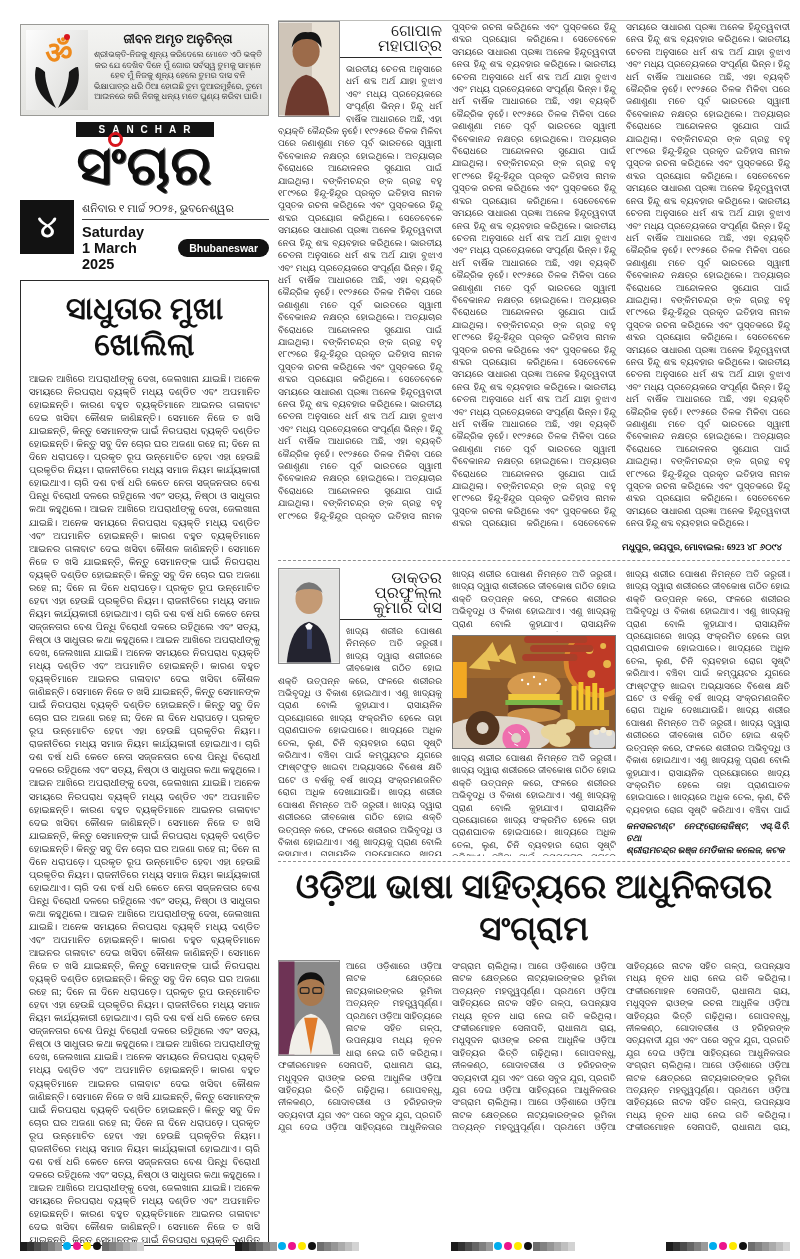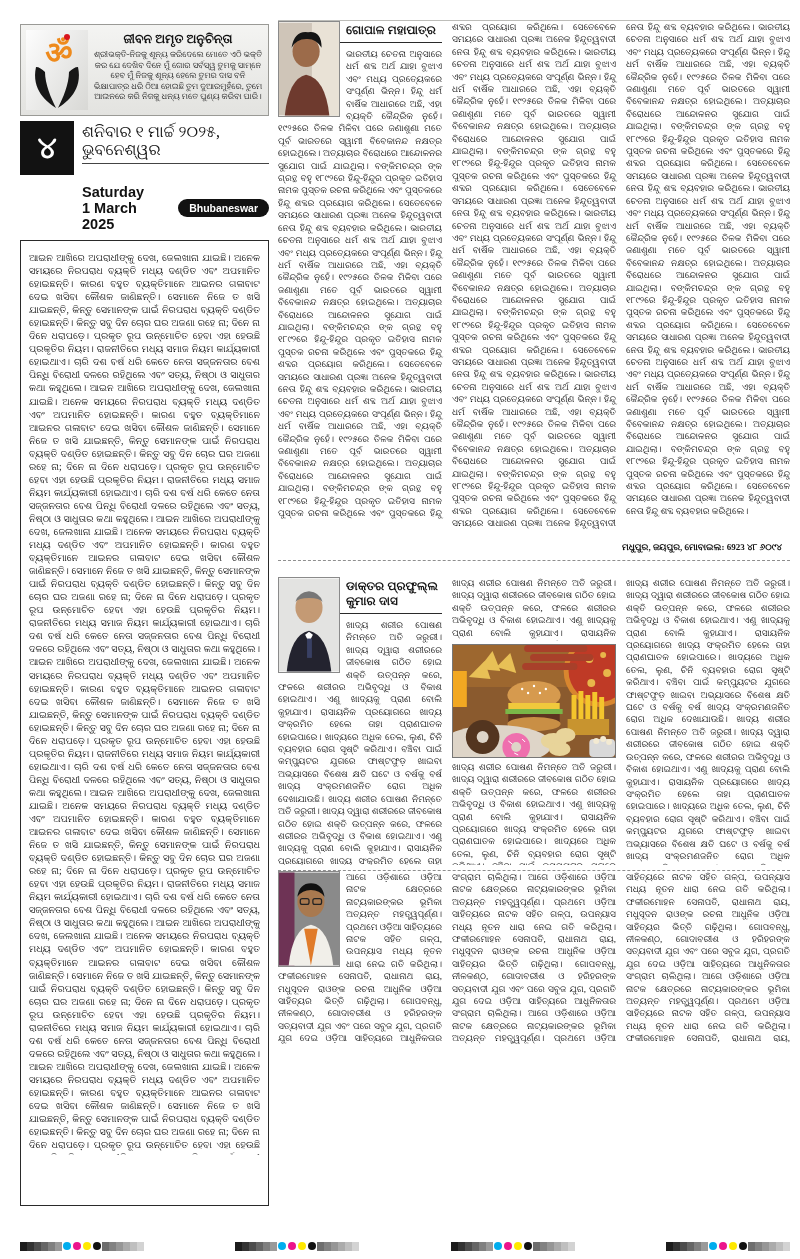--- a/index.html
+++ b/index.html
@@ -14,43 +14,43 @@
   .tagline{flex:1;text-align:center;padding-top:2px}
   .tagline-title{font-weight:bold;font-size:12.5px;margin-bottom:3px}
   .tagline-quote{font-size:8.3px;line-height:10.6px;color:#222}
   .logo-block{text-align:center;margin-top:3px;position:relative}
   .logo-en{display:inline-block;background:#141414;color:#fff;font-family:"Liberation Sans",sans-serif;font-size:10px;font-weight:bold;letter-spacing:7px;padding:2px 16px 2px 23px}
   .logo-odia{font-size:54px;line-height:58px;font-weight:800;letter-spacing:1px;color:#0d0d0d;text-shadow:1px 1px 0 #555}
   .red-ring{position:absolute;width:15px;height:15px;border:3px solid #d8141c;border-radius:50%;left:88px;top:13px}
   .dateline{display:flex;gap:8px;margin-top:5px;align-items:stretch}
   .pageno{width:54px;height:54px;background:#121212;color:#fff;display:flex;align-items:center;justify-content:center;font-size:30px;font-weight:bold;flex:none}
   .dates{flex:1;padding-top:2px}
-  .date-odia{font-size:16px;border-bottom:1px solid #444;padding-bottom:4px;margin-bottom:20px}
+  .date-odia{font-size:11px;border-bottom:1px solid #444;padding-bottom:4px;margin-bottom:4px}
   .date-row{display:flex;align-items:center;gap:24px}
   .date-en{font-family:"Liberation Sans",sans-serif;font-weight:bold;font-size:14.5px}
   .city-badge{background:#121212;color:#fff;font-family:"Liberation Sans",sans-serif;font-weight:bold;font-size:10.5px;border-radius:11px;padding:3px 11px}
   .editorial-box{margin-top:8px;border:1px solid #2a2a2a;padding:10px 8px;height:966px;overflow:hidden;background:#fff}
   .editorial-headline{font-size:31px;line-height:36px;font-weight:800;text-align:center;margin-bottom:9px}
   .editorial-body{font-size:9.6px;line-height:13.05px;text-align:justify;overflow:hidden;height:904px}
 
   
   .right-col{position:absolute;left:278px;top:20px;width:512px;border-top:1px solid #bdbdb9}
   .art{position:relative}
   .art-headline{text-align:center;font-weight:800}
   .h-big{font-size:43px;line-height:50px;padding:8px 0 12px}
   .h-mid{font-size:34px;line-height:42px;padding:4px 0 10px}
   .cols3{column-count:3;column-gap:10px;font-size:9px;line-height:12.4px;text-align:justify;overflow:hidden}
   .cols1-h{height:534px}
   .cols3-h{height:182px}
   .photo{width:62px;height:96px;border:1px solid #8a8a8a;float:left;margin:0 6px 3px 0;overflow:hidden}
   .photo svg{display:block;width:100%;height:100%}
-  .byline{font-family:"Liberation Sans",sans-serif;font-weight:bold;font-size:12px;line-height:15px;padding:2px 0 4px;border-bottom:1.5px solid #2a2a2a;margin-bottom:5px;text-align:left}
+  .byline{font-family:"Liberation Sans",sans-serif;font-weight:normal;font-size:16px;line-height:15px;padding:2px 0 4px;border-bottom:1.5px solid #2a2a2a;margin-bottom:5px;text-align:right}
   .sig-abs{position:absolute;right:0;bottom:2px;width:172px;background:#fff;font-weight:bold;font-size:9px;line-height:12px;padding-left:4px}
   .divider{border-top:1px dashed #8f8f8f;margin:5px 0 0}
-  .flexrow{display:flex;gap:10px;height:288px;margin-top:16px}
+  .flexrow{display:flex;gap:10px;height:288px;margin-top:7px}
   .fcol{width:164px;flex:none;font-size:9px;line-height:12.4px;text-align:justify;overflow:hidden;display:flex;flex-direction:column}
   .fill{flex:1;overflow:hidden}
   .seg-top{height:64px;overflow:hidden;flex:none}
   .food-img{height:114px;flex:none;border:1px solid #777;margin:3px 0}
   .food-img svg{display:block;width:100%;height:100%}
   .sig-food{flex:none;font-weight:bold;font-style:italic;font-size:9px;line-height:12px;padding-top:2px}
 
   
   .colorbar{position:absolute;left:20px;top:1241px;width:770px;display:flex;justify-content:space-between}
   .cb-group{display:flex;align-items:center;height:10px}
@@ -72,33 +72,39 @@
           <path d="M10,37 C5,60 21,72 30,78 C25,68 19,54 19,42 C16,39 13,37 10,37 Z" fill="#171717"></path>
           <path d="M52,37 C57,60 41,72 32,78 C37,68 43,54 43,42 C46,39 49,37 52,37 Z" fill="#171717"></path>
         </svg>
       </div>
       <div class="tagline">
         <div class="tagline-title">ଜୀବନ ଅମୃତ ଅନୁଚିନ୍ତା</div>
         <div class="tagline-quote">ଶ୍ରୀଭକ୍ତି-ନିଜକୁ ଶୂନ୍ୟ କରିଦେଲେ ମୋତେ ଏଠି ଭକ୍ତି କର ଯେ ଦେଖିବ ଦିନେ ମୁଁ ଗୋର ସର୍ବସ୍ୱ ତୁମକୁ ସାମ୍ନେ ହେବ ମୁଁ ନିଜକୁ ଶୂନ୍ୟ ହେଲେ ତୁମର ଦାସ ବନି ଭିକ୍ଷାପାତ୍ର ଧରି ଠିଆ ହୋଇଛି ତୁମ ଦୁଆରମୁହଁରେ, ତୁମେ ଆଇନରେ କରି ନିଜକୁ ଧନ୍ୟ ମତେ ପୁଣ୍ୟ କରିବା ପାରି।</div>
       </div>
     </div>
 
+    <div class="logo-block">
+      <div><span class="logo-en">SANCHAR</span></div>
+      <div class="logo-odia">ସଂଚାର</div>
+      <div class="red-ring"></div>
+    </div>
 
     <div class="dateline">
       <div class="pageno">୪</div>
       <div class="dates">
         <div class="date-odia">ଶନିବାର ୧ ମାର୍ଚ୍ଚ ୨୦୨୫, ଭୁବନେଶ୍ୱର</div>
         <div class="date-row">
           <span class="date-en">Saturday 1 March 2025</span>
           <span class="city-badge">Bhubaneswar</span>
         </div>
       </div>
     </div>
 
     <div class="editorial-box">
+      <div class="editorial-headline">ସାଧୁତାର ମୁଖା ଖୋଲିଲା</div>
       <div class="editorial-body">ଆଇନ ଆଖିରେ ଅପରାଧୀଙ୍କୁ ଦେଖ, ଜେଲଖାନା ଯାଇଛି। ଅନେକ ସମୟରେ ନିରପରାଧ ବ୍ୟକ୍ତି ମଧ୍ୟ ଦଣ୍ଡିତ ଏବଂ ଅପମାନିତ ହୋଇଛନ୍ତି। କାରଣ ବହୁତ ବ୍ୟକ୍ତିମାନେ ଆଇନର ଗଳାବାଟ ଦେଇ ଖସିବା କୌଶଳ ଜାଣିଛନ୍ତି। ସେମାନେ ନିଜେ ତ ଖସି ଯାଇଛନ୍ତି, କିନ୍ତୁ ସେମାନଙ୍କ ପାଇଁ ନିରପରାଧ ବ୍ୟକ୍ତି ଦଣ୍ଡିତ ହୋଇଛନ୍ତି। କିନ୍ତୁ ସବୁ ଦିନ ଚୋର ଘର ଅଜଣା ରହେ ନା; ଦିନେ ନା ଦିନେ ଧରାପଡ଼େ। ପ୍ରକୃତ ରୂପ ଉନ୍ମୋଚିତ ହେବା ଏହା ହେଉଛି ପ୍ରକୃତିର ନିୟମ। ରାଜନୀତିରେ ମଧ୍ୟ ସମାଜ ନିୟମ କାର୍ଯ୍ୟକାରୀ ହୋଇଥାଏ। ଚାରି ଦଶ ବର୍ଷ ଧରି କେତେ ନେତା ସଜ୍ଜନତାର ବେଶ ପିନ୍ଧି ବିରୋଧୀ ଦଳରେ ରହିଥିଲେ ଏବଂ ସତ୍ୟ, ନିଷ୍ଠା ଓ ସାଧୁତାର କଥା କହୁଥିଲେ। ଆଇନ ଆଖିରେ ଅପରାଧୀଙ୍କୁ ଦେଖ, ଜେଲଖାନା ଯାଇଛି। ଅନେକ ସମୟରେ ନିରପରାଧ ବ୍ୟକ୍ତି ମଧ୍ୟ ଦଣ୍ଡିତ ଏବଂ ଅପମାନିତ ହୋଇଛନ୍ତି। କାରଣ ବହୁତ ବ୍ୟକ୍ତିମାନେ ଆଇନର ଗଳାବାଟ ଦେଇ ଖସିବା କୌଶଳ ଜାଣିଛନ୍ତି। ସେମାନେ ନିଜେ ତ ଖସି ଯାଇଛନ୍ତି, କିନ୍ତୁ ସେମାନଙ୍କ ପାଇଁ ନିରପରାଧ ବ୍ୟକ୍ତି ଦଣ୍ଡିତ ହୋଇଛନ୍ତି। କିନ୍ତୁ ସବୁ ଦିନ ଚୋର ଘର ଅଜଣା ରହେ ନା; ଦିନେ ନା ଦିନେ ଧରାପଡ଼େ। ପ୍ରକୃତ ରୂପ ଉନ୍ମୋଚିତ ହେବା ଏହା ହେଉଛି ପ୍ରକୃତିର ନିୟମ। ରାଜନୀତିରେ ମଧ୍ୟ ସମାଜ ନିୟମ କାର୍ଯ୍ୟକାରୀ ହୋଇଥାଏ। ଚାରି ଦଶ ବର୍ଷ ଧରି କେତେ ନେତା ସଜ୍ଜନତାର ବେଶ ପିନ୍ଧି ବିରୋଧୀ ଦଳରେ ରହିଥିଲେ ଏବଂ ସତ୍ୟ, ନିଷ୍ଠା ଓ ସାଧୁତାର କଥା କହୁଥିଲେ। ଆଇନ ଆଖିରେ ଅପରାଧୀଙ୍କୁ ଦେଖ, ଜେଲଖାନା ଯାଇଛି। ଅନେକ ସମୟରେ ନିରପରାଧ ବ୍ୟକ୍ତି ମଧ୍ୟ ଦଣ୍ଡିତ ଏବଂ ଅପମାନିତ ହୋଇଛନ୍ତି। କାରଣ ବହୁତ ବ୍ୟକ୍ତିମାନେ ଆଇନର ଗଳାବାଟ ଦେଇ ଖସିବା କୌଶଳ ଜାଣିଛନ୍ତି। ସେମାନେ ନିଜେ ତ ଖସି ଯାଇଛନ୍ତି, କିନ୍ତୁ ସେମାନଙ୍କ ପାଇଁ ନିରପରାଧ ବ୍ୟକ୍ତି ଦଣ୍ଡିତ ହୋଇଛନ୍ତି। କିନ୍ତୁ ସବୁ ଦିନ ଚୋର ଘର ଅଜଣା ରହେ ନା; ଦିନେ ନା ଦିନେ ଧରାପଡ଼େ। ପ୍ରକୃତ ରୂପ ଉନ୍ମୋଚିତ ହେବା ଏହା ହେଉଛି ପ୍ରକୃତିର ନିୟମ। ରାଜନୀତିରେ ମଧ୍ୟ ସମାଜ ନିୟମ କାର୍ଯ୍ୟକାରୀ ହୋଇଥାଏ। ଚାରି ଦଶ ବର୍ଷ ଧରି କେତେ ନେତା ସଜ୍ଜନତାର ବେଶ ପିନ୍ଧି ବିରୋଧୀ ଦଳରେ ରହିଥିଲେ ଏବଂ ସତ୍ୟ, ନିଷ୍ଠା ଓ ସାଧୁତାର କଥା କହୁଥିଲେ। ଆଇନ ଆଖିରେ ଅପରାଧୀଙ୍କୁ ଦେଖ, ଜେଲଖାନା ଯାଇଛି। ଅନେକ ସମୟରେ ନିରପରାଧ ବ୍ୟକ୍ତି ମଧ୍ୟ ଦଣ୍ଡିତ ଏବଂ ଅପମାନିତ ହୋଇଛନ୍ତି। କାରଣ ବହୁତ ବ୍ୟକ୍ତିମାନେ ଆଇନର ଗଳାବାଟ ଦେଇ ଖସିବା କୌଶଳ ଜାଣିଛନ୍ତି। ସେମାନେ ନିଜେ ତ ଖସି ଯାଇଛନ୍ତି, କିନ୍ତୁ ସେମାନଙ୍କ ପାଇଁ ନିରପରାଧ ବ୍ୟକ୍ତି ଦଣ୍ଡିତ ହୋଇଛନ୍ତି। କିନ୍ତୁ ସବୁ ଦିନ ଚୋର ଘର ଅଜଣା ରହେ ନା; ଦିନେ ନା ଦିନେ ଧରାପଡ଼େ। ପ୍ରକୃତ ରୂପ ଉନ୍ମୋଚିତ ହେବା ଏହା ହେଉଛି ପ୍ରକୃତିର ନିୟମ। ରାଜନୀତିରେ ମଧ୍ୟ ସମାଜ ନିୟମ କାର୍ଯ୍ୟକାରୀ ହୋଇଥାଏ। ଚାରି ଦଶ ବର୍ଷ ଧରି କେତେ ନେତା ସଜ୍ଜନତାର ବେଶ ପିନ୍ଧି ବିରୋଧୀ ଦଳରେ ରହିଥିଲେ ଏବଂ ସତ୍ୟ, ନିଷ୍ଠା ଓ ସାଧୁତାର କଥା କହୁଥିଲେ। ଆଇନ ଆଖିରେ ଅପରାଧୀଙ୍କୁ ଦେଖ, ଜେଲଖାନା ଯାଇଛି। ଅନେକ ସମୟରେ ନିରପରାଧ ବ୍ୟକ୍ତି ମଧ୍ୟ ଦଣ୍ଡିତ ଏବଂ ଅପମାନିତ ହୋଇଛନ୍ତି। କାରଣ ବହୁତ ବ୍ୟକ୍ତିମାନେ ଆଇନର ଗଳାବାଟ ଦେଇ ଖସିବା କୌଶଳ ଜାଣିଛନ୍ତି। ସେମାନେ ନିଜେ ତ ଖସି ଯାଇଛନ୍ତି, କିନ୍ତୁ ସେମାନଙ୍କ ପାଇଁ ନିରପରାଧ ବ୍ୟକ୍ତି ଦଣ୍ଡିତ ହୋଇଛନ୍ତି। କିନ୍ତୁ ସବୁ ଦିନ ଚୋର ଘର ଅଜଣା ରହେ ନା; ଦିନେ ନା ଦିନେ ଧରାପଡ଼େ। ପ୍ରକୃତ ରୂପ ଉନ୍ମୋଚିତ ହେବା ଏହା ହେଉଛି ପ୍ରକୃତିର ନିୟମ। ରାଜନୀତିରେ ମଧ୍ୟ ସମାଜ ନିୟମ କାର୍ଯ୍ୟକାରୀ ହୋଇଥାଏ। ଚାରି ଦଶ ବର୍ଷ ଧରି କେତେ ନେତା ସଜ୍ଜନତାର ବେଶ ପିନ୍ଧି ବିରୋଧୀ ଦଳରେ ରହିଥିଲେ ଏବଂ ସତ୍ୟ, ନିଷ୍ଠା ଓ ସାଧୁତାର କଥା କହୁଥିଲେ। ଆଇନ ଆଖିରେ ଅପରାଧୀଙ୍କୁ ଦେଖ, ଜେଲଖାନା ଯାଇଛି। ଅନେକ ସମୟରେ ନିରପରାଧ ବ୍ୟକ୍ତି ମଧ୍ୟ ଦଣ୍ଡିତ ଏବଂ ଅପମାନିତ ହୋଇଛନ୍ତି। କାରଣ ବହୁତ ବ୍ୟକ୍ତିମାନେ ଆଇନର ଗଳାବାଟ ଦେଇ ଖସିବା କୌଶଳ ଜାଣିଛନ୍ତି। ସେମାନେ ନିଜେ ତ ଖସି ଯାଇଛନ୍ତି, କିନ୍ତୁ ସେମାନଙ୍କ ପାଇଁ ନିରପରାଧ ବ୍ୟକ୍ତି ଦଣ୍ଡିତ ହୋଇଛନ୍ତି। କିନ୍ତୁ ସବୁ ଦିନ ଚୋର ଘର ଅଜଣା ରହେ ନା; ଦିନେ ନା ଦିନେ ଧରାପଡ଼େ। ପ୍ରକୃତ ରୂପ ଉନ୍ମୋଚିତ ହେବା ଏହା ହେଉଛି ପ୍ରକୃତିର ନିୟମ। ରାଜନୀତିରେ ମଧ୍ୟ ସମାଜ ନିୟମ କାର୍ଯ୍ୟକାରୀ ହୋଇଥାଏ। ଚାରି ଦଶ ବର୍ଷ ଧରି କେତେ ନେତା ସଜ୍ଜନତାର ବେଶ ପିନ୍ଧି ବିରୋଧୀ ଦଳରେ ରହିଥିଲେ ଏବଂ ସତ୍ୟ, ନିଷ୍ଠା ଓ ସାଧୁତାର କଥା କହୁଥିଲେ। ଆଇନ ଆଖିରେ ଅପରାଧୀଙ୍କୁ ଦେଖ, ଜେଲଖାନା ଯାଇଛି। ଅନେକ ସମୟରେ ନିରପରାଧ ବ୍ୟକ୍ତି ମଧ୍ୟ ଦଣ୍ଡିତ ଏବଂ ଅପମାନିତ ହୋଇଛନ୍ତି। କାରଣ ବହୁତ ବ୍ୟକ୍ତିମାନେ ଆଇନର ଗଳାବାଟ ଦେଇ ଖସିବା କୌଶଳ ଜାଣିଛନ୍ତି। ସେମାନେ ନିଜେ ତ ଖସି ଯାଇଛନ୍ତି, କିନ୍ତୁ ସେମାନଙ୍କ ପାଇଁ ନିରପରାଧ ବ୍ୟକ୍ତି ଦଣ୍ଡିତ ହୋଇଛନ୍ତି। କିନ୍ତୁ ସବୁ ଦିନ ଚୋର ଘର ଅଜଣା ରହେ ନା; ଦିନେ ନା ଦିନେ ଧରାପଡ଼େ। ପ୍ରକୃତ ରୂପ ଉନ୍ମୋଚିତ ହେବା ଏହା ହେଉଛି ପ୍ରକୃତିର ନିୟମ। ରାଜନୀତିରେ ମଧ୍ୟ ସମାଜ ନିୟମ କାର୍ଯ୍ୟକାରୀ ହୋଇଥାଏ। ଚାରି ଦଶ ବର୍ଷ ଧରି କେତେ ନେତା ସଜ୍ଜନତାର ବେଶ ପିନ୍ଧି ବିରୋଧୀ ଦଳରେ ରହିଥିଲେ ଏବଂ ସତ୍ୟ, ନିଷ୍ଠା ଓ ସାଧୁତାର କଥା କହୁଥିଲେ। ଆଇନ ଆଖିରେ ଅପରାଧୀଙ୍କୁ ଦେଖ, ଜେଲଖାନା ଯାଇଛି। ଅନେକ ସମୟରେ ନିରପରାଧ ବ୍ୟକ୍ତି ମଧ୍ୟ ଦଣ୍ଡିତ ଏବଂ ଅପମାନିତ ହୋଇଛନ୍ତି। କାରଣ ବହୁତ ବ୍ୟକ୍ତିମାନେ ଆଇନର ଗଳାବାଟ ଦେଇ ଖସିବା କୌଶଳ ଜାଣିଛନ୍ତି। ସେମାନେ ନିଜେ ତ ଖସି ଯାଇଛନ୍ତି, କିନ୍ତୁ ସେମାନଙ୍କ ପାଇଁ ନିରପରାଧ ବ୍ୟକ୍ତି ଦଣ୍ଡିତ ହୋଇଛନ୍ତି। କିନ୍ତୁ ସବୁ ଦିନ ଚୋର ଘର ଅଜଣା ରହେ ନା; ଦିନେ ନା ଦିନେ ଧରାପଡ଼େ। ପ୍ରକୃତ ରୂପ ଉନ୍ମୋଚିତ ହେବା ଏହା ହେଉଛି ପ୍ରକୃତିର ନିୟମ। ରାଜନୀତିରେ ମଧ୍ୟ ସମାଜ ନିୟମ କାର୍ଯ୍ୟକାରୀ ହୋଇଥାଏ। ଚାରି ଦଶ ବର୍ଷ ଧରି କେତେ ନେତା ସଜ୍ଜନତାର ବେଶ ପିନ୍ଧି ବିରୋଧୀ ଦଳରେ ରହିଥିଲେ ଏବଂ ସତ୍ୟ, ନିଷ୍ଠା ଓ ସାଧୁତାର କଥା କହୁଥିଲେ।</div>
     </div>
   </div>
 
   <div class="right-col">
 
     <div class="art">
       <div class="cols3 cols1-h">
         <div class="photo">
           <svg viewBox="0 0 62 96">
@@ -200,27 +206,32 @@
                   <circle cx="145" cy="96" r="3"></circle>
                   <circle cx="152" cy="94" r="3"></circle>
                   <circle cx="158" cy="97" r="3"></circle>
                 </g>
             </svg>
           </div>
           <div class="fill">ଖାଦ୍ୟ ଶରୀର ପୋଷଣ ନିମନ୍ତେ ଅତି ଜରୁରୀ। ଖାଦ୍ୟ ଦ୍ୱାରା ଶରୀରରେ ଜୀବକୋଷ ଗଠିତ ହୋଇ ଶକ୍ତି ଉତ୍ପନ୍ନ କରେ, ଫଳରେ ଶରୀରର ଅଭିବୃଦ୍ଧି ଓ ବିକାଶ ହୋଇଥାଏ। ଏଣୁ ଖାଦ୍ୟକୁ ପ୍ରାଣ ବୋଲି କୁହାଯାଏ। ରାସାୟନିକ ପ୍ରୟୋଗରେ ଖାଦ୍ୟ ସଂକ୍ରମିତ ହେଲେ ତାହା ପ୍ରାଣଘାତକ ହୋଇପାରେ। ଖାଦ୍ୟରେ ଅଧିକ ତେଲ, ଲୁଣ, ଚିନି ବ୍ୟବହାର ରୋଗ ସୃଷ୍ଟି କରିଥାଏ। ବଞ୍ଚିବା ପାଇଁ କମ୍ପ୍ୟୁଟର ଯୁଗରେ ଫାଷ୍ଟଫୁଡ଼ ଖାଇବା ଅଭ୍ୟାସରେ ବିଶେଷ କ୍ଷତି ଘଟେ ଓ ବର୍ଷକୁ ବର୍ଷ ଖାଦ୍ୟ ସଂକ୍ରମଣଜନିତ ରୋଗ ଅଧିକ ଦେଖାଯାଉଛି। ଖାଦ୍ୟ ଶରୀର ପୋଷଣ ନିମନ୍ତେ ଅତି ଜରୁରୀ। ଖାଦ୍ୟ ଦ୍ୱାରା ଶରୀରରେ ଜୀବକୋଷ ଗଠିତ ହୋଇ ଶକ୍ତି ଉତ୍ପନ୍ନ କରେ, ଫଳରେ ଶରୀରର ଅଭିବୃଦ୍ଧି ଓ ବିକାଶ ହୋଇଥାଏ। ଏଣୁ ଖାଦ୍ୟକୁ ପ୍ରାଣ ବୋଲି କୁହାଯାଏ। ରାସାୟନିକ ପ୍ରୟୋଗରେ ଖାଦ୍ୟ ସଂକ୍ରମିତ ହେଲେ ତାହା ପ୍ରାଣଘାତକ ହୋଇପାରେ। ଖାଦ୍ୟରେ ଅଧିକ ତେଲ, ଲୁଣ, ଚିନି ବ୍ୟବହାର ରୋଗ ସୃଷ୍ଟି କରିଥାଏ। ବଞ୍ଚିବା ପାଇଁ କମ୍ପ୍ୟୁଟର ଯୁଗରେ ଫାଷ୍ଟଫୁଡ଼ ଖାଇବା ଅଭ୍ୟାସରେ ବିଶେଷ କ୍ଷତି ଘଟେ ଓ ବର୍ଷକୁ ବର୍ଷ ଖାଦ୍ୟ ସଂକ୍ରମଣଜନିତ ରୋଗ ଅଧିକ ଦେଖାଯାଉଛି।</div>
         </div>
         <div class="fcol">
           <div class="fill">ଖାଦ୍ୟ ଶରୀର ପୋଷଣ ନିମନ୍ତେ ଅତି ଜରୁରୀ। ଖାଦ୍ୟ ଦ୍ୱାରା ଶରୀରରେ ଜୀବକୋଷ ଗଠିତ ହୋଇ ଶକ୍ତି ଉତ୍ପନ୍ନ କରେ, ଫଳରେ ଶରୀରର ଅଭିବୃଦ୍ଧି ଓ ବିକାଶ ହୋଇଥାଏ। ଏଣୁ ଖାଦ୍ୟକୁ ପ୍ରାଣ ବୋଲି କୁହାଯାଏ। ରାସାୟନିକ ପ୍ରୟୋଗରେ ଖାଦ୍ୟ ସଂକ୍ରମିତ ହେଲେ ତାହା ପ୍ରାଣଘାତକ ହୋଇପାରେ। ଖାଦ୍ୟରେ ଅଧିକ ତେଲ, ଲୁଣ, ଚିନି ବ୍ୟବହାର ରୋଗ ସୃଷ୍ଟି କରିଥାଏ। ବଞ୍ଚିବା ପାଇଁ କମ୍ପ୍ୟୁଟର ଯୁଗରେ ଫାଷ୍ଟଫୁଡ଼ ଖାଇବା ଅଭ୍ୟାସରେ ବିଶେଷ କ୍ଷତି ଘଟେ ଓ ବର୍ଷକୁ ବର୍ଷ ଖାଦ୍ୟ ସଂକ୍ରମଣଜନିତ ରୋଗ ଅଧିକ ଦେଖାଯାଉଛି। ଖାଦ୍ୟ ଶରୀର ପୋଷଣ ନିମନ୍ତେ ଅତି ଜରୁରୀ। ଖାଦ୍ୟ ଦ୍ୱାରା ଶରୀରରେ ଜୀବକୋଷ ଗଠିତ ହୋଇ ଶକ୍ତି ଉତ୍ପନ୍ନ କରେ, ଫଳରେ ଶରୀରର ଅଭିବୃଦ୍ଧି ଓ ବିକାଶ ହୋଇଥାଏ। ଏଣୁ ଖାଦ୍ୟକୁ ପ୍ରାଣ ବୋଲି କୁହାଯାଏ। ରାସାୟନିକ ପ୍ରୟୋଗରେ ଖାଦ୍ୟ ସଂକ୍ରମିତ ହେଲେ ତାହା ପ୍ରାଣଘାତକ ହୋଇପାରେ। ଖାଦ୍ୟରେ ଅଧିକ ତେଲ, ଲୁଣ, ଚିନି ବ୍ୟବହାର ରୋଗ ସୃଷ୍ଟି କରିଥାଏ। ବଞ୍ଚିବା ପାଇଁ କମ୍ପ୍ୟୁଟର ଯୁଗରେ ଫାଷ୍ଟଫୁଡ଼ ଖାଇବା ଅଭ୍ୟାସରେ ବିଶେଷ କ୍ଷତି ଘଟେ ଓ ବର୍ଷକୁ ବର୍ଷ ଖାଦ୍ୟ ସଂକ୍ରମଣଜନିତ ରୋଗ ଅଧିକ ଦେଖାଯାଉଛି। ଖାଦ୍ୟ ଶରୀର ପୋଷଣ ନିମନ୍ତେ ଅତି ଜରୁରୀ। ଖାଦ୍ୟ ଦ୍ୱାରା ଶରୀରରେ ଜୀବକୋଷ ଗଠିତ ହୋଇ ଶକ୍ତି ଉତ୍ପନ୍ନ କରେ, ଫଳରେ ଶରୀରର ଅଭିବୃଦ୍ଧି ଓ ବିକାଶ ହୋଇଥାଏ। ଏଣୁ ଖାଦ୍ୟକୁ ପ୍ରାଣ ବୋଲି କୁହାଯାଏ। ରାସାୟନିକ ପ୍ରୟୋଗରେ ଖାଦ୍ୟ ସଂକ୍ରମିତ ହେଲେ ତାହା ପ୍ରାଣଘାତକ ହୋଇପାରେ। ଖାଦ୍ୟରେ ଅଧିକ ତେଲ, ଲୁଣ, ଚିନି ବ୍ୟବହାର ରୋଗ ସୃଷ୍ଟି କରିଥାଏ। ବଞ୍ଚିବା ପାଇଁ କମ୍ପ୍ୟୁଟର ଯୁଗରେ ଫାଷ୍ଟଫୁଡ଼ ଖାଇବା ଅଭ୍ୟାସରେ ବିଶେଷ କ୍ଷତି ଘଟେ ଓ ବର୍ଷକୁ ବର୍ଷ ଖାଦ୍ୟ ସଂକ୍ରମଣଜନିତ ରୋଗ ଅଧିକ ଦେଖାଯାଉଛି।</div>
+          <div class="sig-food">
+            <div>କନସଲଟାଣ୍ଟ ନେଫ୍ରୋଲୋଜିଷ୍ଟ, ଏସ୍.ସି.ବି. ତଥା</div>
+            <div>ଶ୍ରୀରାମଚନ୍ଦ୍ର ଭଞ୍ଜ ମେଡିକାଲ କଲେଜ, କଟକ</div>
+          </div>
         </div>
       </div>
     </div>
 
     <div class="divider"></div>
 
     <div class="art">
+      <div class="art-headline h-mid">ଓଡ଼ିଆ ଭାଷା ସାହିତ୍ୟରେ ଆଧୁନିକତାର ସଂଗ୍ରାମ</div>
       <div class="cols3 cols3-h">
         <div class="photo">
           <svg viewBox="0 0 62 96">
             <rect width="62" height="96" fill="#8a8a8a"></rect>
             <rect width="16" height="96" fill="#6e3355"></rect>
             <ellipse cx="33" cy="30" rx="14" ry="16" fill="#a9794f"></ellipse>
             <path d="M19,25 Q21,11 33,11 Q45,11 47,25 Q42,18 33,18 Q24,18 19,25 Z" fill="#111"></path>
             <rect x="22" y="27" width="9" height="6" rx="2" fill="none" stroke="#222" stroke-width="1.3"></rect>
             <rect x="35" y="27" width="9" height="6" rx="2" fill="none" stroke="#222" stroke-width="1.3"></rect>
             <path d="M10,96 Q14,58 33,54 Q52,58 56,96 Z" fill="#f1efe9"></path>

